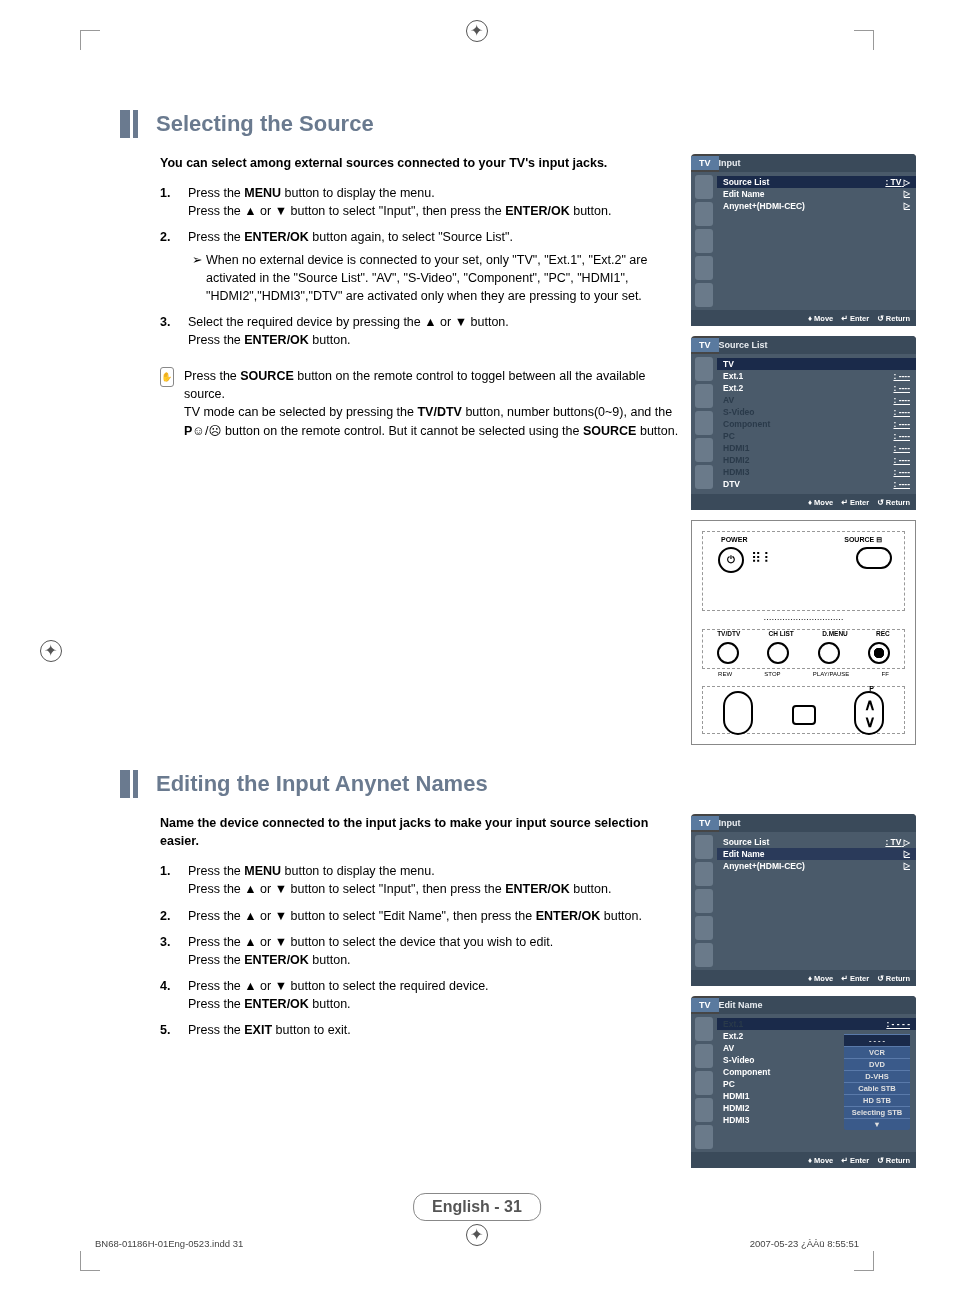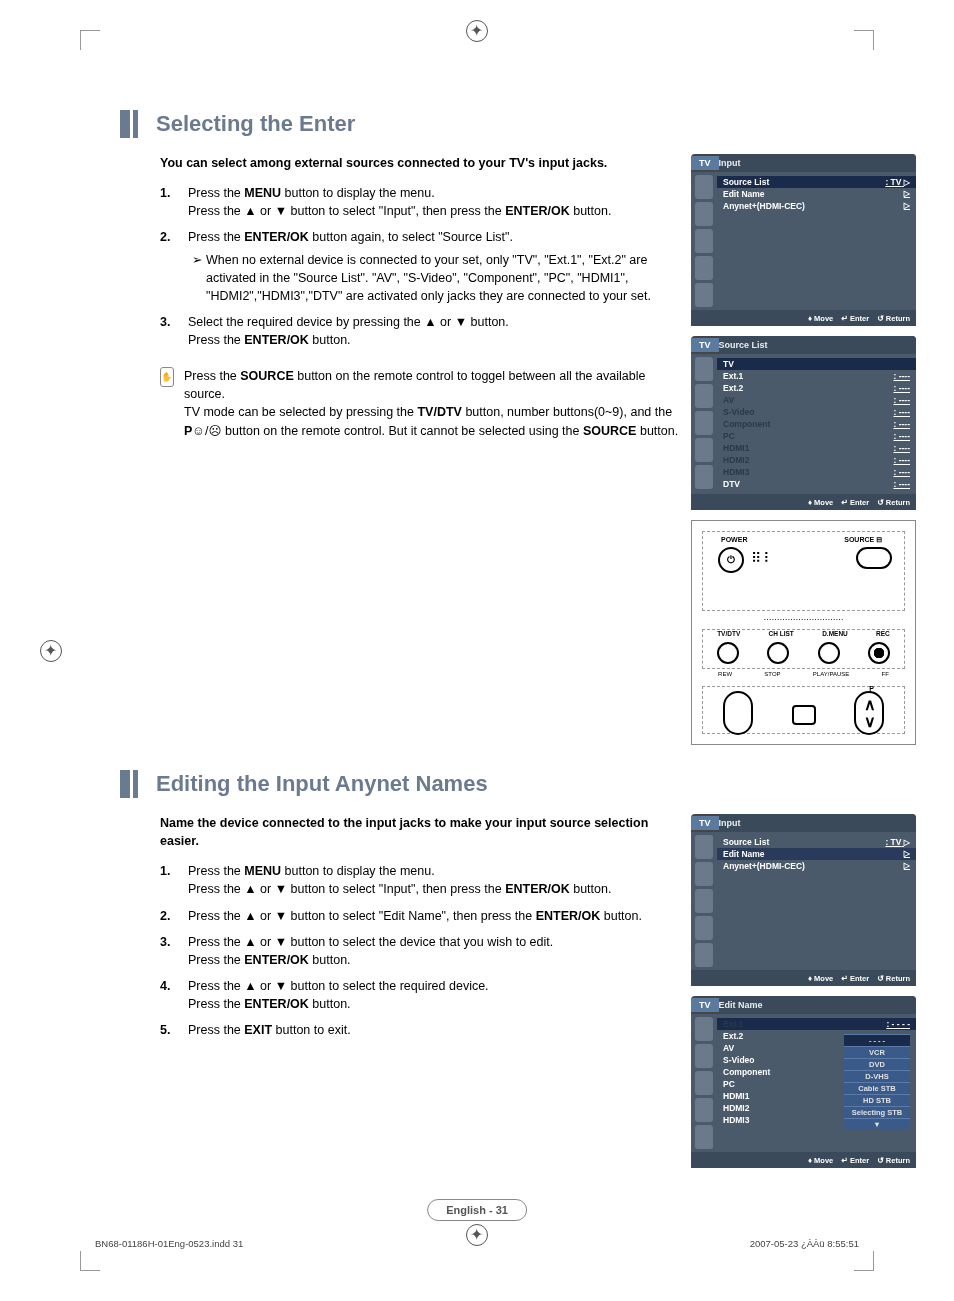--- a/index.html
+++ b/index.html
@@ -67,21 +67,21 @@
 .remote-bot-text { position:absolute; top:150px; left:10px; right:10px; text-align:center; font-size:8px; }
 .remote-bot { position:absolute; top:165px; left:10px; right:10px; bottom:10px; border:1px dashed #999; }
 .remote-bot .big { position:absolute; width:30px; height:44px; border:2px solid #000; border-radius:15px; }
 .remote-bot .big.l { left:20px; top:4px; }
 .remote-bot .big.r { right:20px; top:4px; }
 .remote-bot .big.r::before { content:'∧'; position:absolute; top:2px; left:8px; font-weight:bold; }
 .remote-bot .big.r::after { content:'∨'; position:absolute; bottom:2px; left:8px; font-weight:bold; }
 .remote-bot .mid-btn { position:absolute; top:18px; left:50%; margin-left:-12px; width:24px; height:20px; border:2px solid #000; border-radius:4px; }
 .remote-bot .p-lbl { position:absolute; top:-2px; right:30px; font-size:7px; font-weight:bold; }
 .page-foot { position:absolute; bottom:80px; left:50%; transform:translateX(-50%); }
-.page-foot span { display:inline-block; padding:4px 18px; border:1px solid #888; border-radius:12px; font-size:11px; font-weight:bold; color:#555;margin-top:48px; }
+.page-foot span { display:inline-block; padding:4px 18px; border:1px solid #888; border-radius:12px; font-size:16px; font-weight:bold; color:#555;margin-top:48px; }
 .job-info { position:absolute; bottom:52px; left:95px; right:95px; display:flex; justify-content:space-between; font-size:9.5px; color:#444; }
 .section2 { margin-top:25px; }
 .tri { display:inline-block; font-size:8px; }
 .pop { position:absolute; right:6px; top:20px; width:66px; background:#3a5a8a; border-radius:2px; font-size:7.5px; text-align:center; }
 .pop div { padding:1px 0; border-top:1px solid #5a7aaa; color:#e0e0e0; font-weight:bold; }
 .pop div:first-child { background:#1a2a4a; }
 </style>
 </head>
 <body>
 
@@ -93,38 +93,38 @@
   <div class="reg-mark reg-top"></div>
   <div class="reg-mark reg-left"></div>
   <div class="reg-mark reg-right"></div>
   <div class="reg-mark reg-bottom"></div>
 
   <div class="content">
 
     <div class="section-hdr">
       <div class="section-bar"></div>
       <div class="section-bar2"></div>
-      <div class="section-title">Selecting the Enter</div>
+      <div class="section-title">Selecting the Source</div>
     </div>
     <div class="two-col">
       <div class="left-col">
         <div class="intro">You can select among external sources connected to your TV's input jacks.</div>
         <ol class="steps">
           <li>
             <span class="num">1.</span>
             <span class="body">
               <span>Press the </span><b>MENU</b><span> button to display the menu.</span><br>
               <span>Press the ▲ or ▼ button to select "Input", then press the </span><b>ENTER/OK</b><span> button.</span>
             </span>
           </li>
           <li>
             <span class="num">2.</span>
             <span class="body">
               <span>Press the </span><b>ENTER/OK</b><span> button again, to select "Source List".</span>
-              <div class="sub">When no external device is connected to your set, only "TV", "Ext.1", "Ext.2" are activated in the "Source List". "AV", "S-Video", "Component", "PC", "HDMI1", "HDMI2","HDMI3","DTV" are activated only jacks they are connected to your set.</div>
+              <div class="sub">When no external device is connected to your set, only "TV", "Ext.1", "Ext.2" are activated in the "Source List". "AV", "S-Video", "Component", "PC", "HDMI1", "HDMI2","HDMI3","DTV" are activated only when they are pressing to your set.</div>
             </span>
           </li>
           <li>
             <span class="num">3.</span>
             <span class="body">
               <span>Select the required device by pressing the ▲ or ▼ button.</span><br>
               <span>Press the </span><b>ENTER/OK</b><span> button.</span>
             </span>
           </li>
         </ol>

